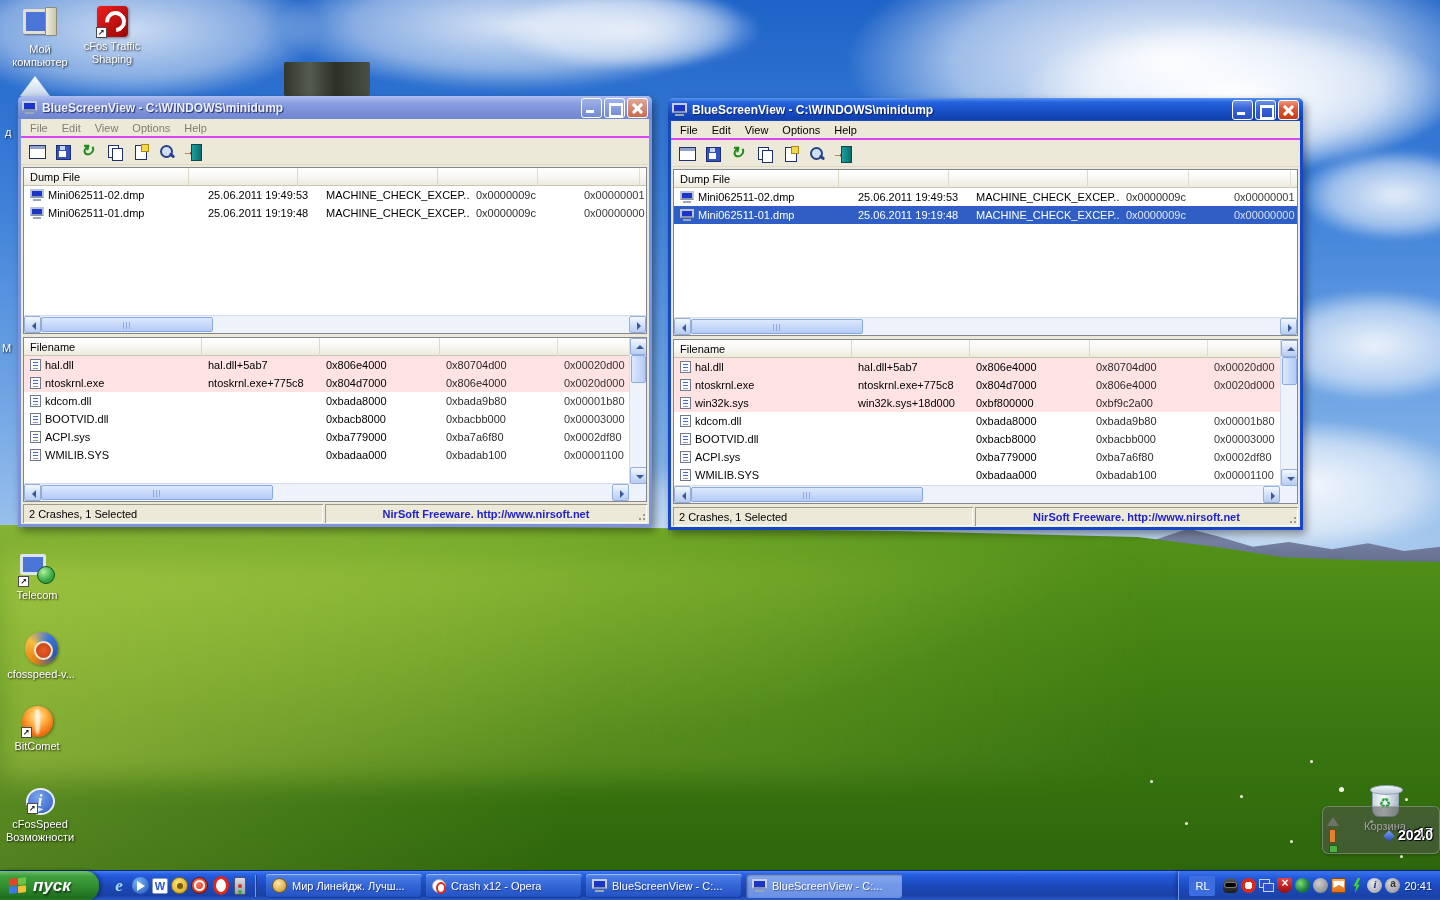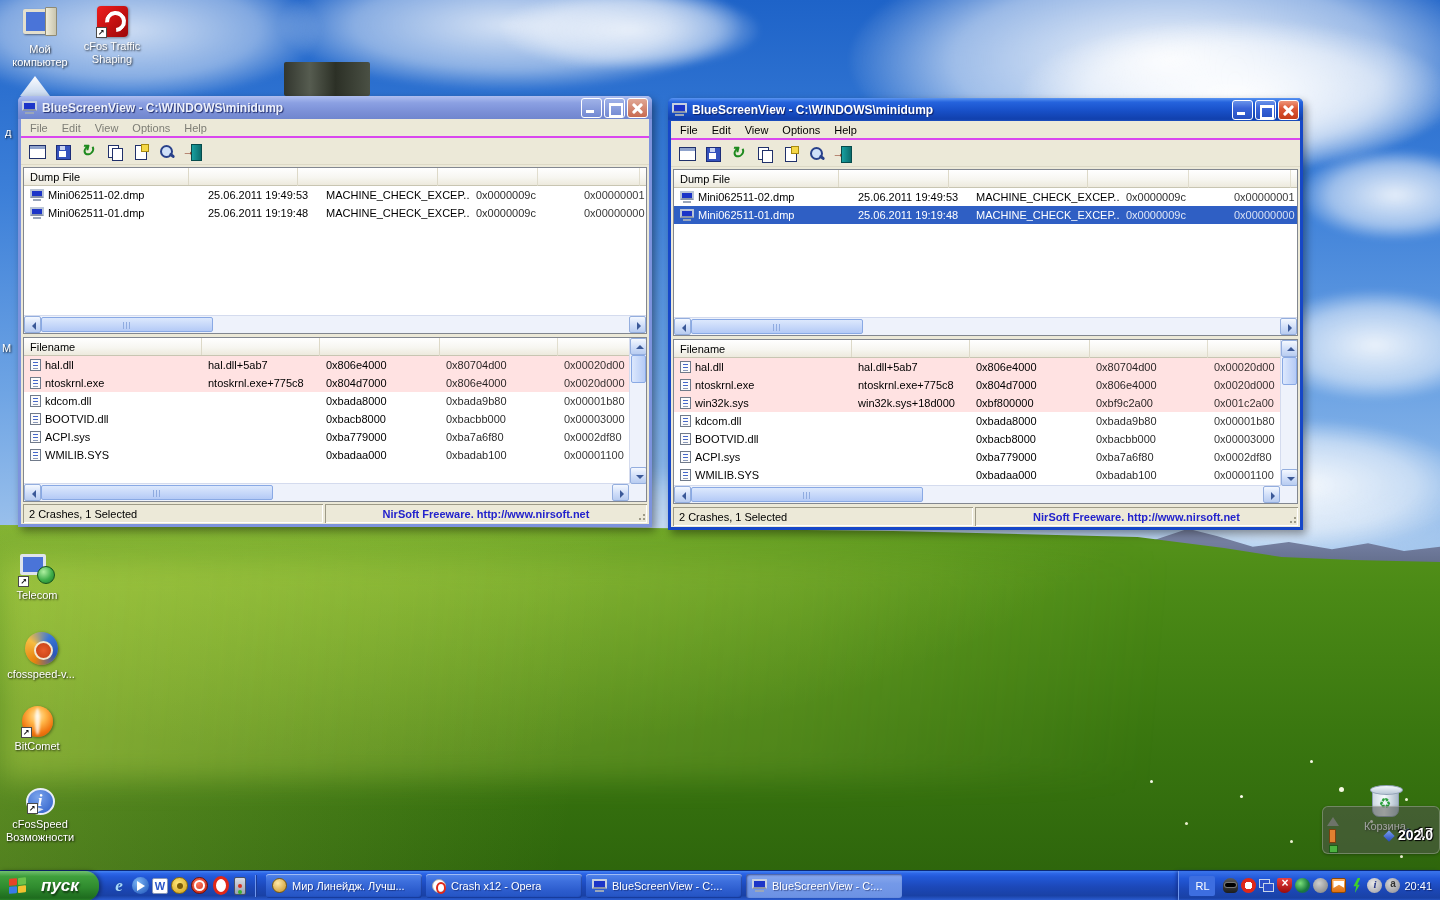--- a/index.html
+++ b/index.html
@@ -215,21 +215,21 @@
                radial-gradient(circle at 5px 9px,#9d9a87 1.2px,transparent 1.5px),
                radial-gradient(circle at 9px 5px,#9d9a87 1.2px,transparent 1.5px);}
 
   
   .taskbar{position:absolute;left:0;bottom:0;width:1440px;height:30px;
     background:linear-gradient(180deg,#4584f2 0%,#2c65e6 9%,#2258d8 20%,#1c48b8 55%,#1941a5 85%,#2a5cd0 100%);
     border-top:1px solid #0c2a78;display:flex;align-items:center;z-index:50;}
   .start-btn{height:30px;width:99px;display:flex;align-items:center;gap:6px;padding:0 12px 0 9px;cursor:pointer;
     background:linear-gradient(180deg,#71bf6e 0%,#3f9f3c 18%,#2f8b2e 55%,#1e6c1e 90%,#2f8b2e 100%);
     border-radius:0 14px 14px 0;box-shadow:2px 0 4px rgba(0,0,0,.4);}
-  .start-label{color:#fff;font-weight:bold;font-style:italic;font-size:17px;text-shadow:1px 2px 2px rgba(0,0,0,.55);margin-left:8px;}
+  .start-label{color:#fff;font-weight:bold;font-style:italic;font-size:17px;text-shadow:1px 2px 2px rgba(0,0,0,.55);}
   .winflag{width:18px;height:16px;display:grid;grid-template-columns:8px 8px;grid-template-rows:7px 7px;gap:1px;
     transform:skewY(-6deg);}
   .winflag i{border-radius:1px;}
   .winflag i:nth-child(1){background:#e64428;} .winflag i:nth-child(2){background:#6cc24a;}
   .winflag i:nth-child(3){background:#3a7be8;} .winflag i:nth-child(4){background:#f2c230;}
   .qlaunch{display:flex;align-items:center;gap:3px;padding:0 5px 0 10px;}
   .qdiv{width:5px;height:22px;margin:0 3px;
     background:linear-gradient(90deg,transparent 1px,#6f97ee 1px 2px,#1c3c98 2px 3px,transparent 3px);}
   .qi{width:20px;height:20px;display:flex;align-items:center;justify-content:center;position:relative;cursor:pointer;}
   .qi-ie::after{content:"e";font:italic bold 17px "Liberation Serif",serif;color:#a8d8f8;text-shadow:0 0 2px #2050a0;}
@@ -696,21 +696,20 @@
               <span class="cell c4">0x0020d000</span>
             </div>
             <div class="lrow pink">
               <span class="cell c0">
                 <span class="ricon module"></span>
                 <span class="ctext">win32k.sys</span>
               </span>
               <span class="cell c1">win32k.sys+18d000</span>
               <span class="cell c2">0xbf800000</span>
               <span class="cell c3">0xbf9c2a00</span>
-              <span class="cell c4">0x001c2a00</span>
             </div>
             <div class="lrow">
               <span class="cell c0">
                 <span class="ricon module"></span>
                 <span class="ctext">kdcom.dll</span>
               </span>
               <span class="cell c1"></span>
               <span class="cell c2">0xbada8000</span>
               <span class="cell c3">0xbada9b80</span>
               <span class="cell c4">0x00001b80</span>

